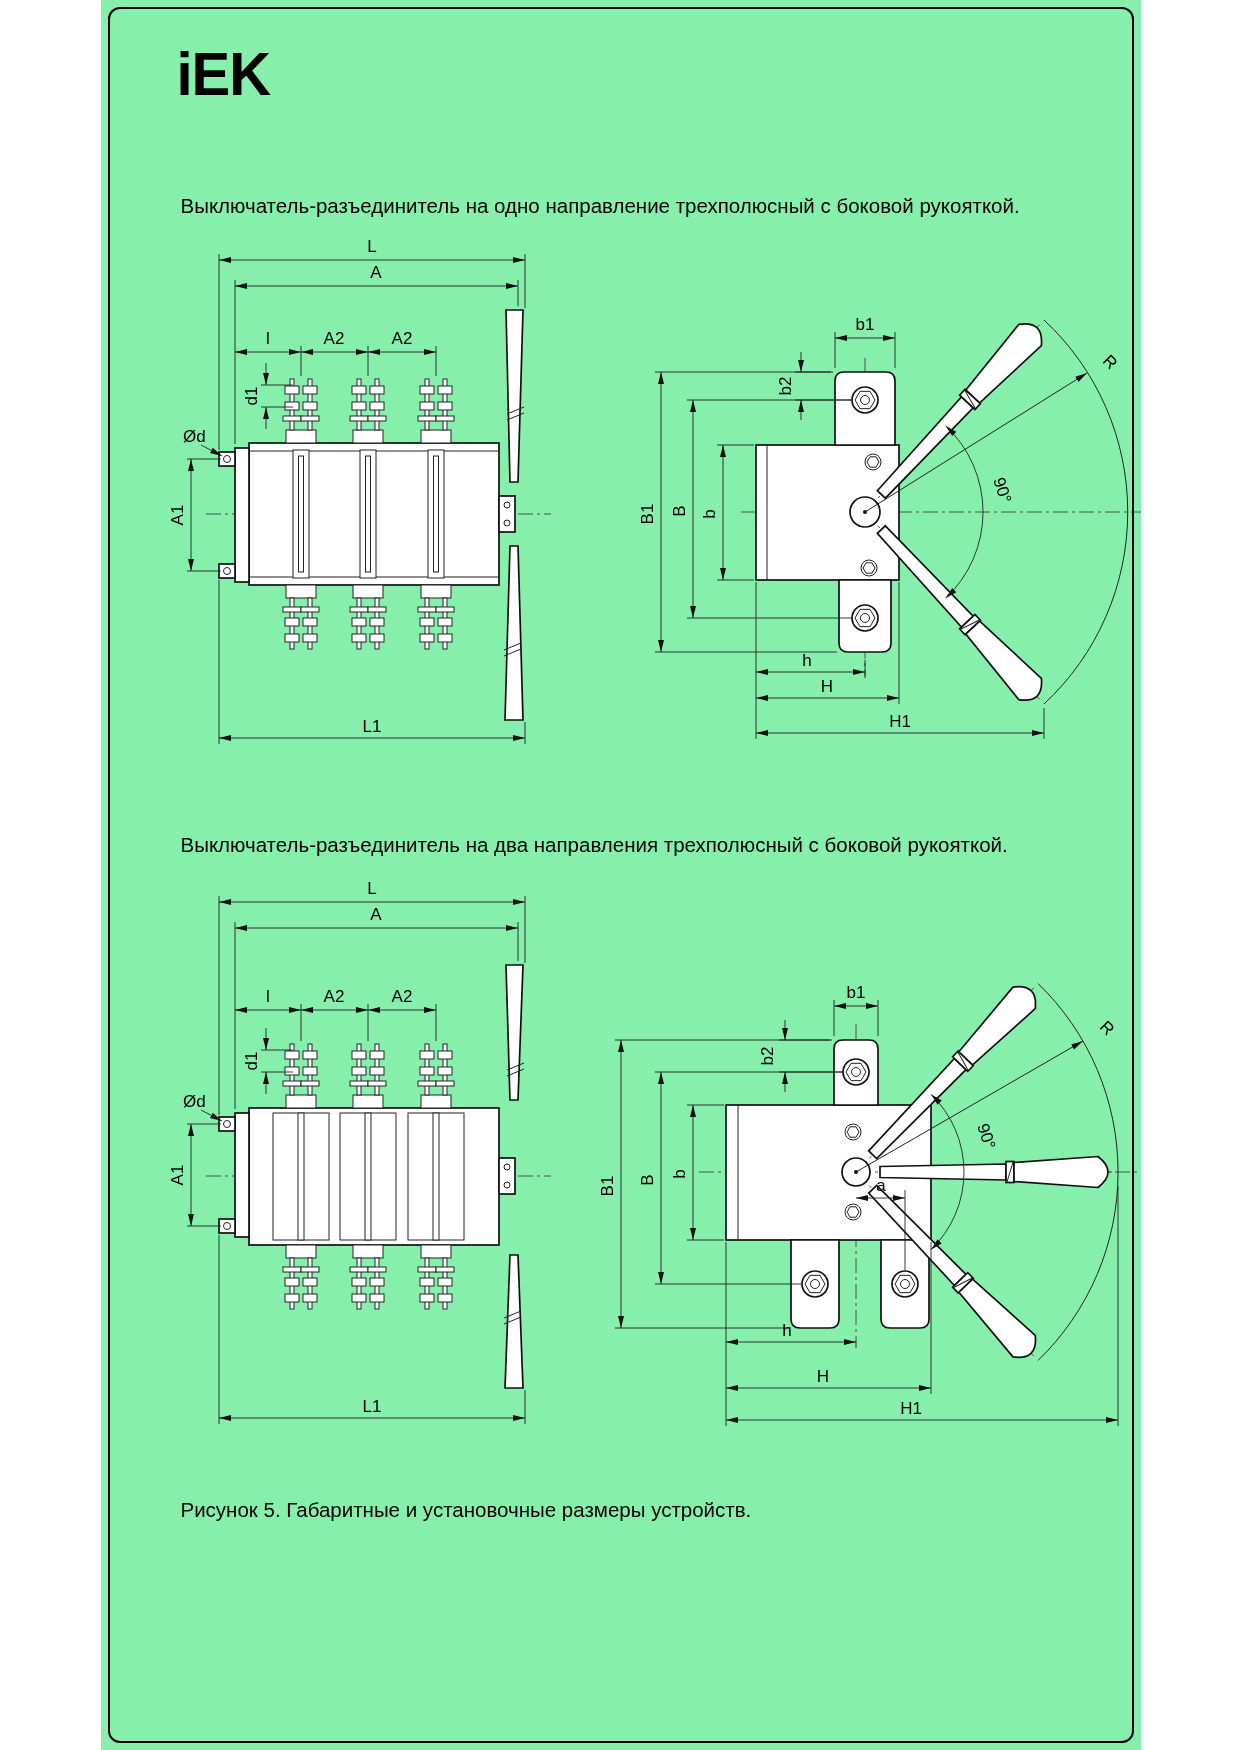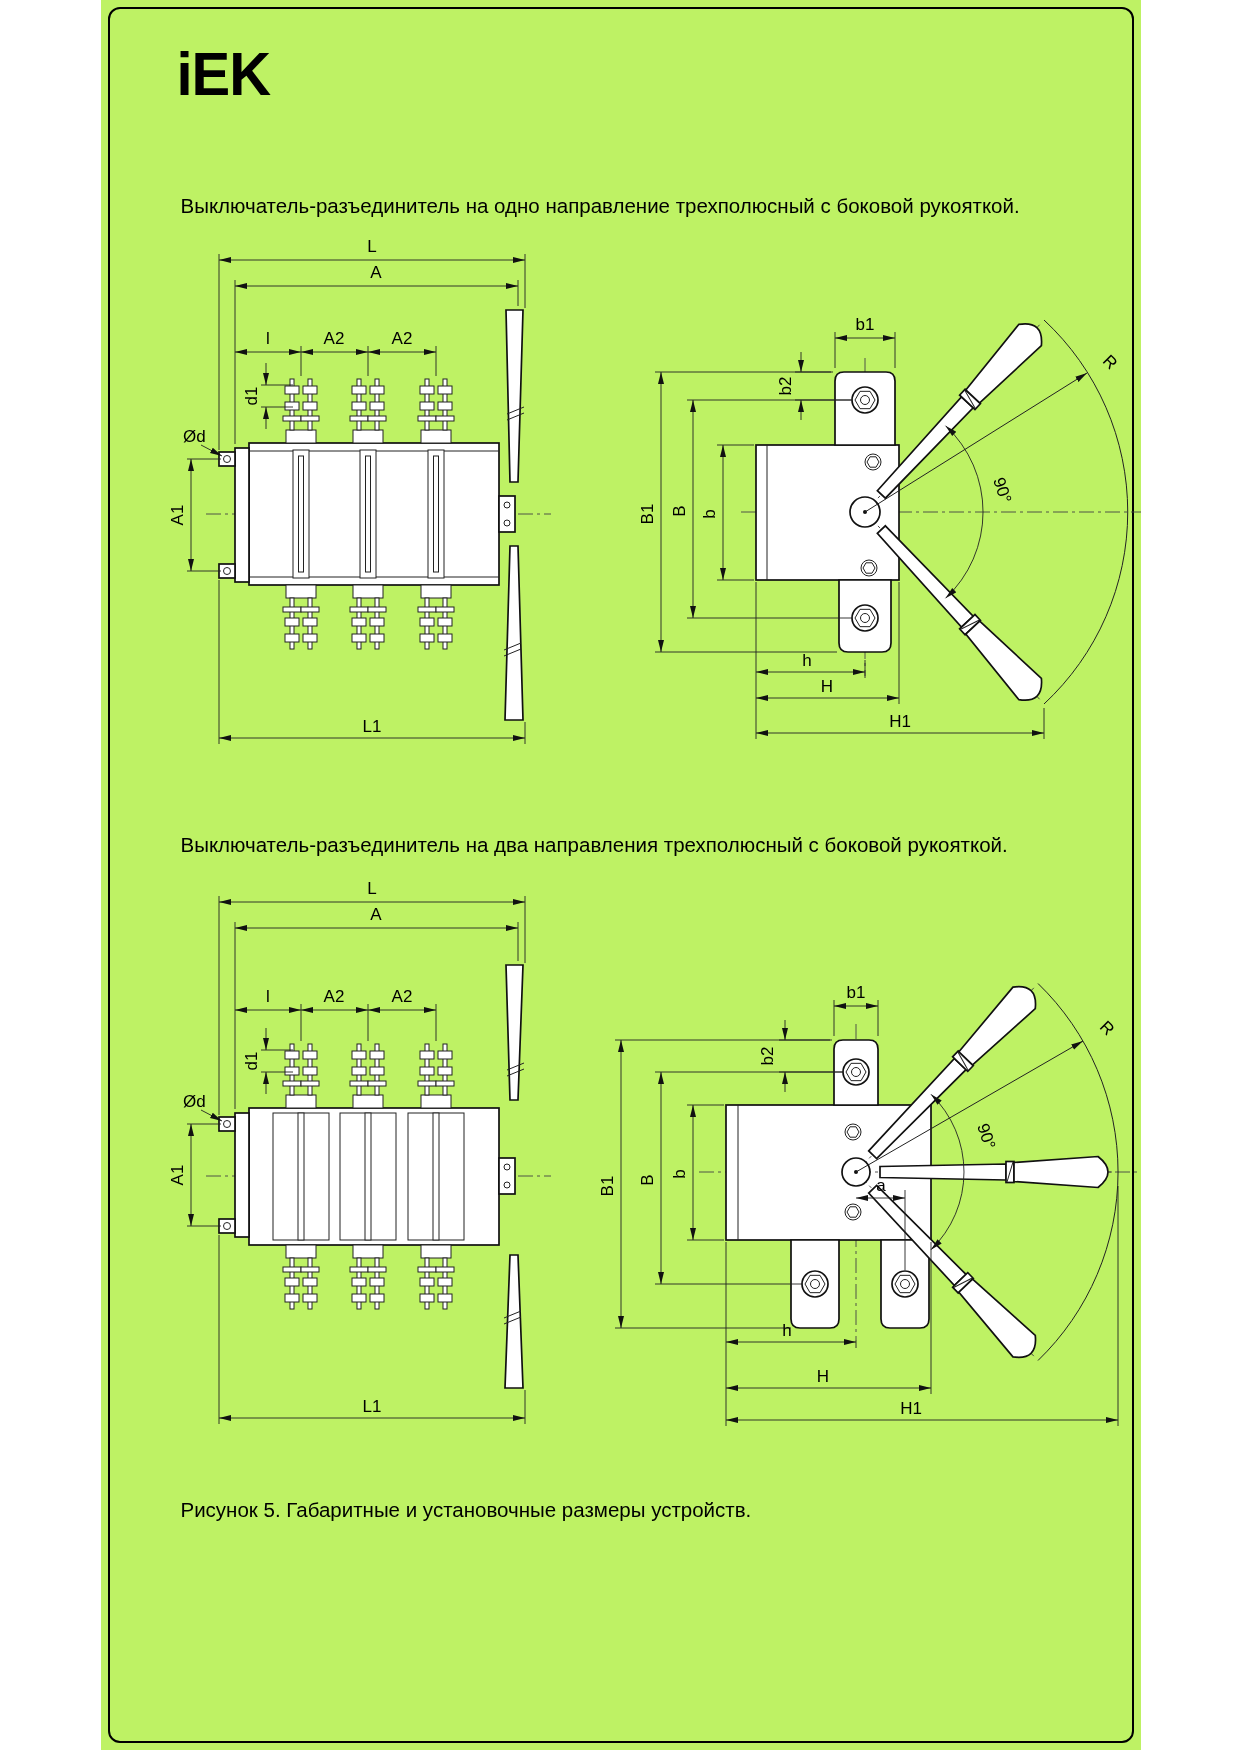--- a/index.html
+++ b/index.html
@@ -1,17 +1,17 @@
 <!DOCTYPE html>
 <html><head>
 <meta charset="utf-8">
 <style>
   * { margin:0; padding:0; box-sizing:border-box; }
   html,body { background:#ffffff; font-family:"Liberation Sans", sans-serif; }
-  .page { position:relative; width:1040px; height:1750px; background:#bef264; margin:0 auto; overflow:hidden; }
+  .page { position:relative; width:1040px; height:1750px; background:#86efac; margin:0 auto; overflow:hidden; }
   .frame { position:absolute; left:7px; top:7px; right:7px; bottom:7px; border:2.5px solid #000; border-radius:12px; pointer-events:none; }
   .logo { position:absolute; left:76px; top:40px; font-size:58px; font-weight:bold; letter-spacing:-1px; color:#000; transform:scaleY(1.05); }
   .title { position:absolute; font-size:20.5px; color:#000; white-space:nowrap; }
   #title1 { left:80px; top:194px; }
   #title2 { left:80px; top:833px; }
   .caption { position:absolute; left:80px; top:1498px; font-size:20.5px; color:#000; }
   svg.draw { position:absolute; overflow:visible; }
   svg text { font-family:"Liberation Sans", sans-serif; font-size:17px; fill:#000; }
   .thin { stroke:#222; stroke-width:1; fill:none; }
   .med  { stroke:#111; stroke-width:1.7; fill:none; }

